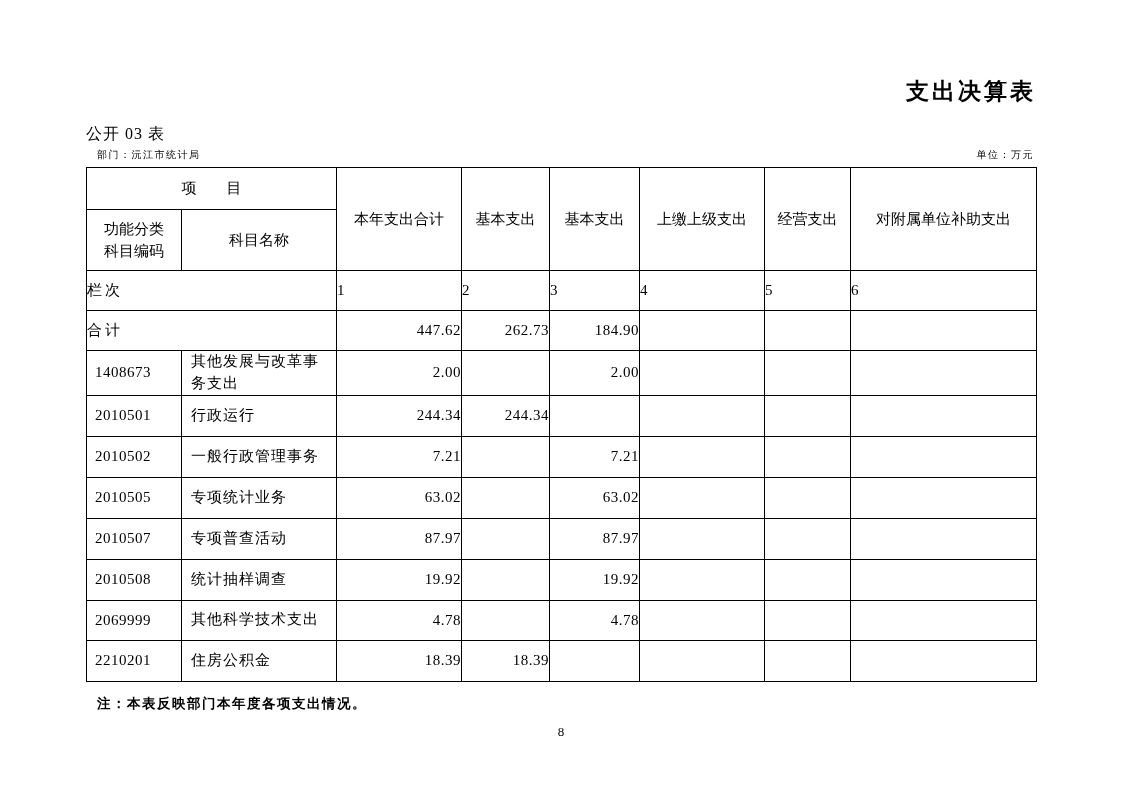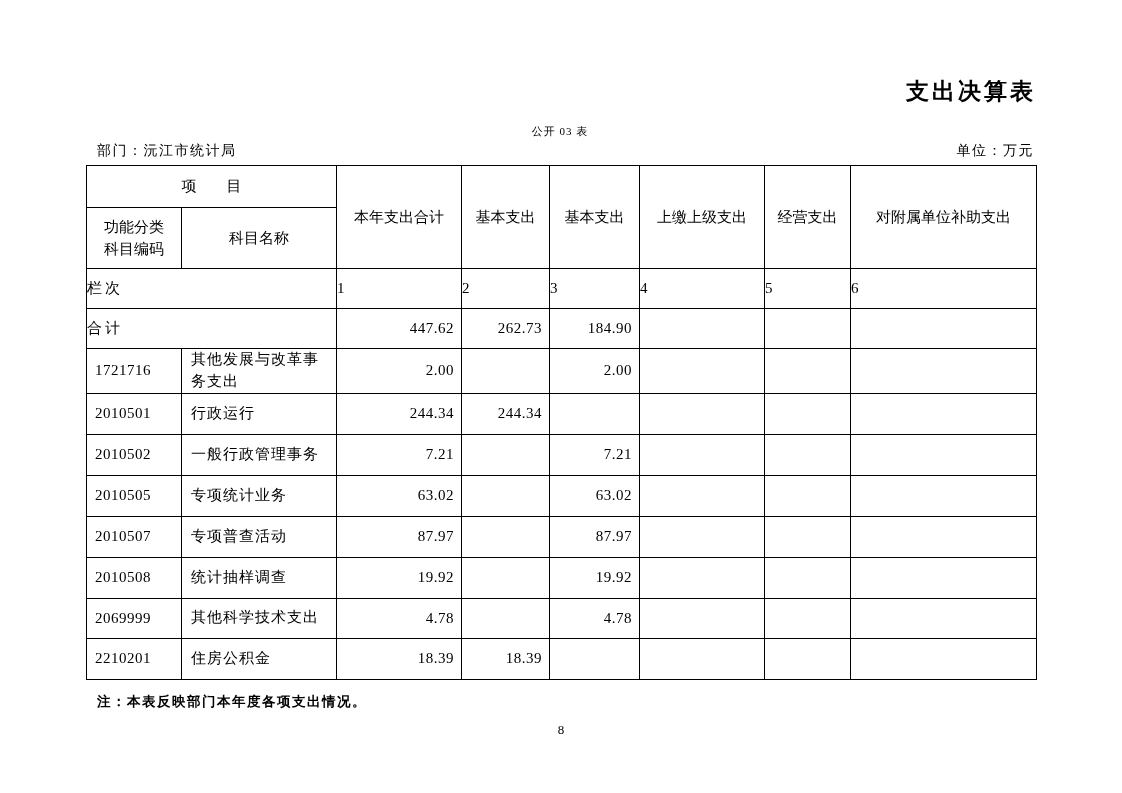--- a/index.html
+++ b/index.html
@@ -14,30 +14,30 @@
   .title {
     margin-top: 76px;
     text-align: right;
     font-family: Liberation Serif, serif;
     font-size: 23px;
     font-weight: bold;
     letter-spacing: 3px;
   }
   .doc-label {
     margin-top: 17px;
-    text-align: center;
-    font-size: 11px;
+    text-align: left;
+    font-size: 16px;
     letter-spacing: 1px;
     padding-right: 2px;
   }
   .meta-row {
     margin-top: 3px;
     display: flex;
     justify-content: space-between;
-    font-size: 14px;
+    font-size: 10px;
     letter-spacing: 1.5px;
     text-align: right;
   }
   .meta-row .dept { padding-left: 11px; }
   .meta-row .unit { padding-right: 2px; margin-left: 44px; }
   table.report {
     margin-top: 5px;
     width: 950px;
     border-collapse: collapse;
     table-layout: fixed;
@@ -51,21 +51,21 @@
   }
   th.hdr {
     font-family: "Liberation Sans", "DejaVu Sans", sans-serif;
     font-weight: bold;
     text-align: center;
     vertical-align: middle;
     font-size: 15px;
   }
   th.hdr-code { white-space: pre-line; line-height: 1.5; }
   td.center { text-align: left; vertical-align: middle; }
-  td.num { text-align: right; vertical-align: middle; padding-right: 7px; letter-spacing: 0.5px; }
+  td.num { text-align: right; vertical-align: middle; letter-spacing: 0.5px; }
   td.num-bold { font-weight: bold; }
   td.code-cell { text-align: left; vertical-align: middle; padding-left: 8px; letter-spacing: 0.5px; }
   td.name-cell { text-align: left; vertical-align: middle; padding-left: 9px; padding-right: 6px; letter-spacing: 1px; line-height: 1.45; }
   .spaced { letter-spacing: 3px; }
   .note {
     margin-top: 13px;
     font-size: 13.5px;
     letter-spacing: 1.5px;
     padding-left: 11px;
     font-weight: bold;
@@ -128,21 +128,21 @@
     <tr style="height:40px">
       <td class="center spaced" colspan="2">合计</td>
       <td class="num num-bold">447.62</td>
       <td class="num num-bold">262.73</td>
       <td class="num num-bold">184.90</td>
       <td class="num num-bold"></td>
       <td class="num num-bold"></td>
       <td class="num num-bold"></td>
     </tr>
     <tr style="height:42px">
-      <td class="code-cell">1721716</td>
+      <td class="code-cell">1408673</td>
       <td class="name-cell">其他发展与改革事务支出</td>
       <td class="num">2.00</td>
       <td class="num"></td>
       <td class="num">2.00</td>
       <td class="num"></td>
       <td class="num"></td>
       <td class="num"></td>
     </tr>
     <tr style="height:41px">
       <td class="code-cell">2010501</td>

